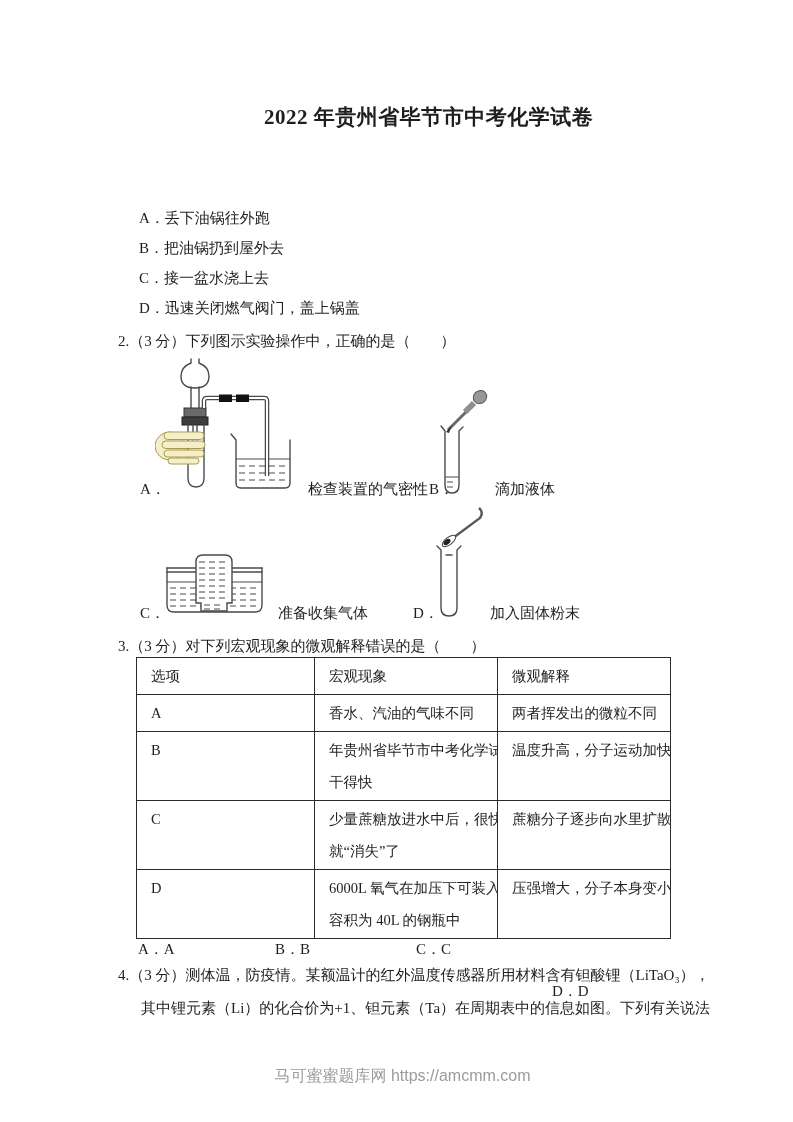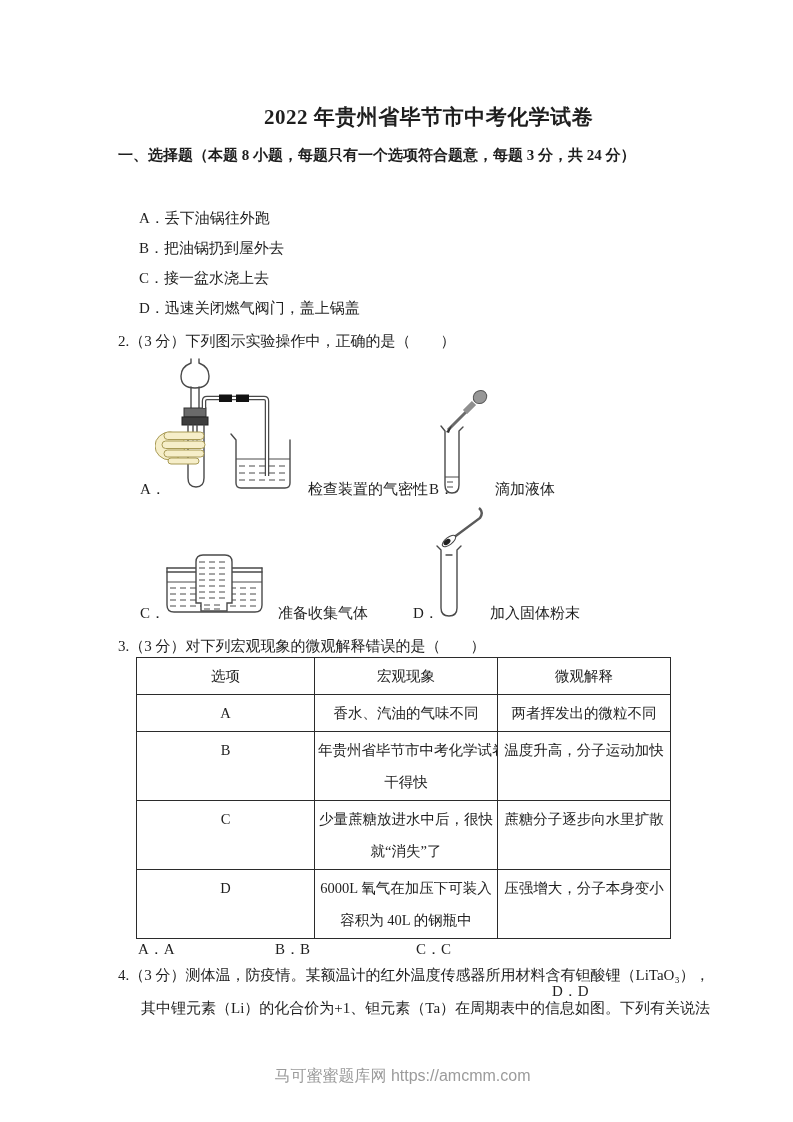--- a/index.html
+++ b/index.html
@@ -7,36 +7,35 @@
     position:relative;width:793px;height:1122px;background:#ffffff;
     font-family:"Liberation Serif","DejaVu Serif",serif;
     color:#1e1e1e;font-size:15px;overflow:hidden;
   }
   .abs{position:absolute;white-space:nowrap;}
   .title{width:100%;text-align:center;font-size:21px;font-weight:bold;letter-spacing:.5px;}
   .bold{font-weight:bold;}
   .figsvg{position:absolute;}
   .figsvg svg{display:block;}
   table.qtable{border-collapse:collapse;table-layout:fixed;width:534px;font-size:14.5px;}
-  table.qtable td{border:1px solid #2b2b2b;vertical-align:top;text-align:center;padding:2px 3px;overflow:hidden;}
+  table.qtable td{border:1px solid #2b2b2b;vertical-align:top;padding:2px 14px;overflow:hidden;}
   .cl{line-height:32px;white-space:nowrap;}
   .cl:empty{display:none;}
   .footer{width:100%;text-align:center;color:#9b9b9b;
     font-family:"Liberation Sans","DejaVu Sans",sans-serif;font-size:16px;padding-left:12px;box-sizing:border-box;}
   .stroke{fill:none;stroke:#4a4a4a;stroke-width:1.4;stroke-linecap:round;}
   .dash{stroke:#4a4a4a;stroke-width:1;stroke-dasharray:6 4;fill:none;}
 </style>
 </head>
 <body>
 
 <div class="page">
 
   <div class="abs title" style="top:103px;left:0;padding-left:32px;">2022 年贵州省毕节市中考化学试卷</div>
 
-  <div class="abs bold" style="top:146px;left:118px;">一、选择题（本题 8 小题，每题只有一个选项符合题意，每题 3 分，共 24 分）</div>
 
   <div class="abs" style="top:209px;left:139px;">A．丢下油锅往外跑</div>
   <div class="abs" style="top:239px;left:139px;">B．把油锅扔到屋外去</div>
   <div class="abs" style="top:269px;left:139px;">C．接一盆水浇上去</div>
   <div class="abs" style="top:299px;left:139px;">D．迅速关闭燃气阀门，盖上锅盖</div>
 
   <div class="abs" style="top:332px;left:118px;">2.（3 分）下列图示实验操作中，正确的是（　　）</div>
 
   <div class="figsvg" style="left:155px;top:356px;">
     <svg width="142" height="140" viewBox="0 0 142 140">

